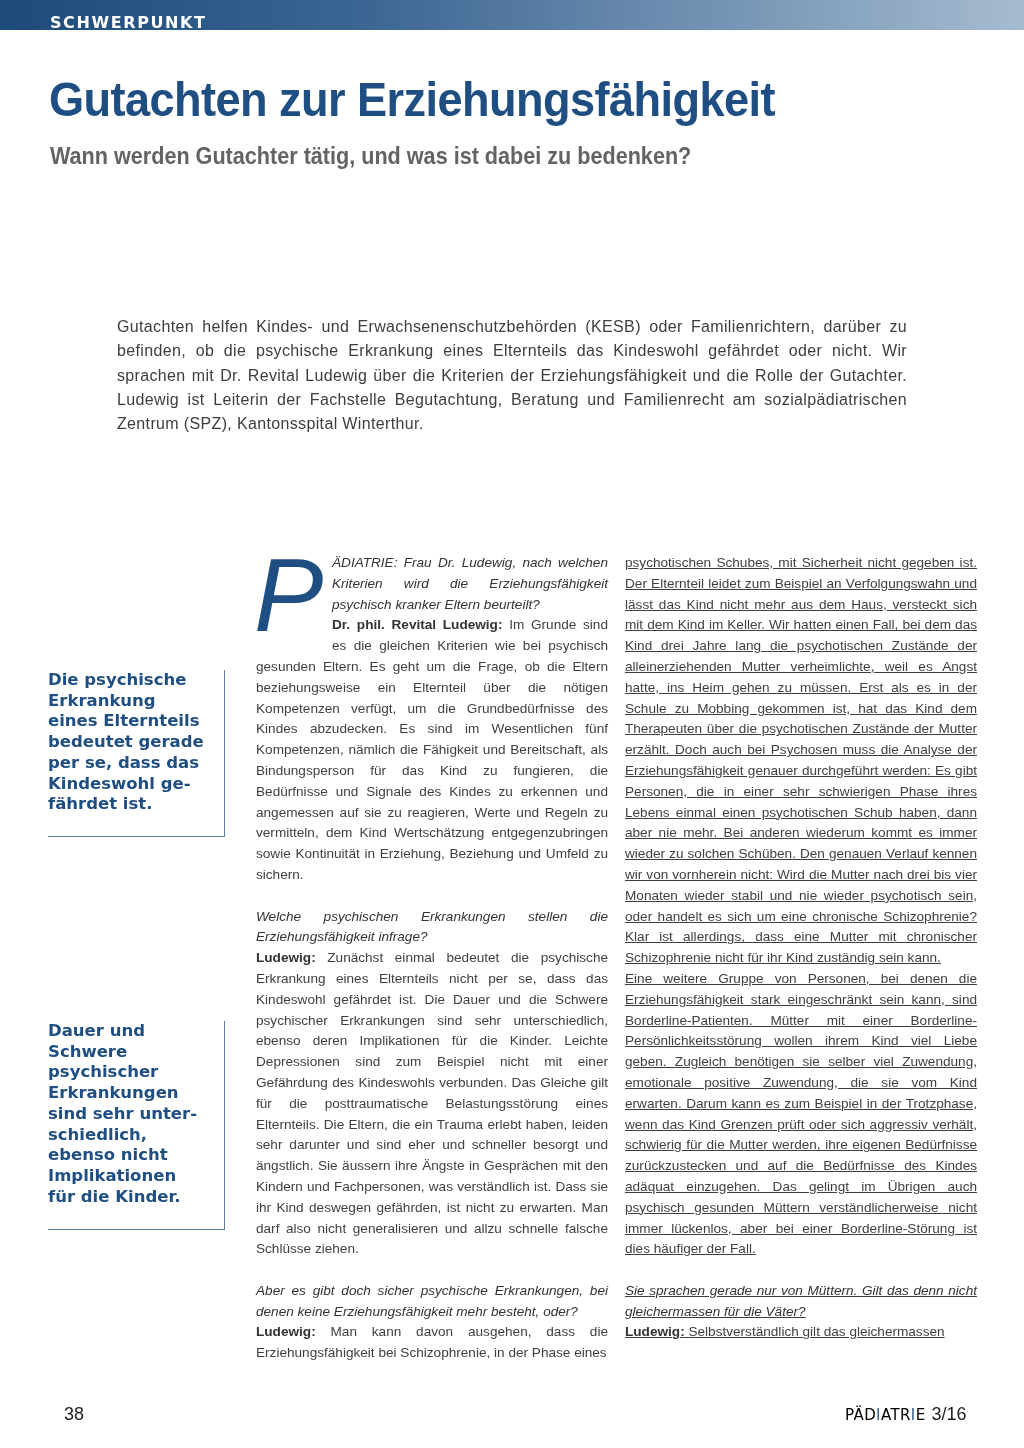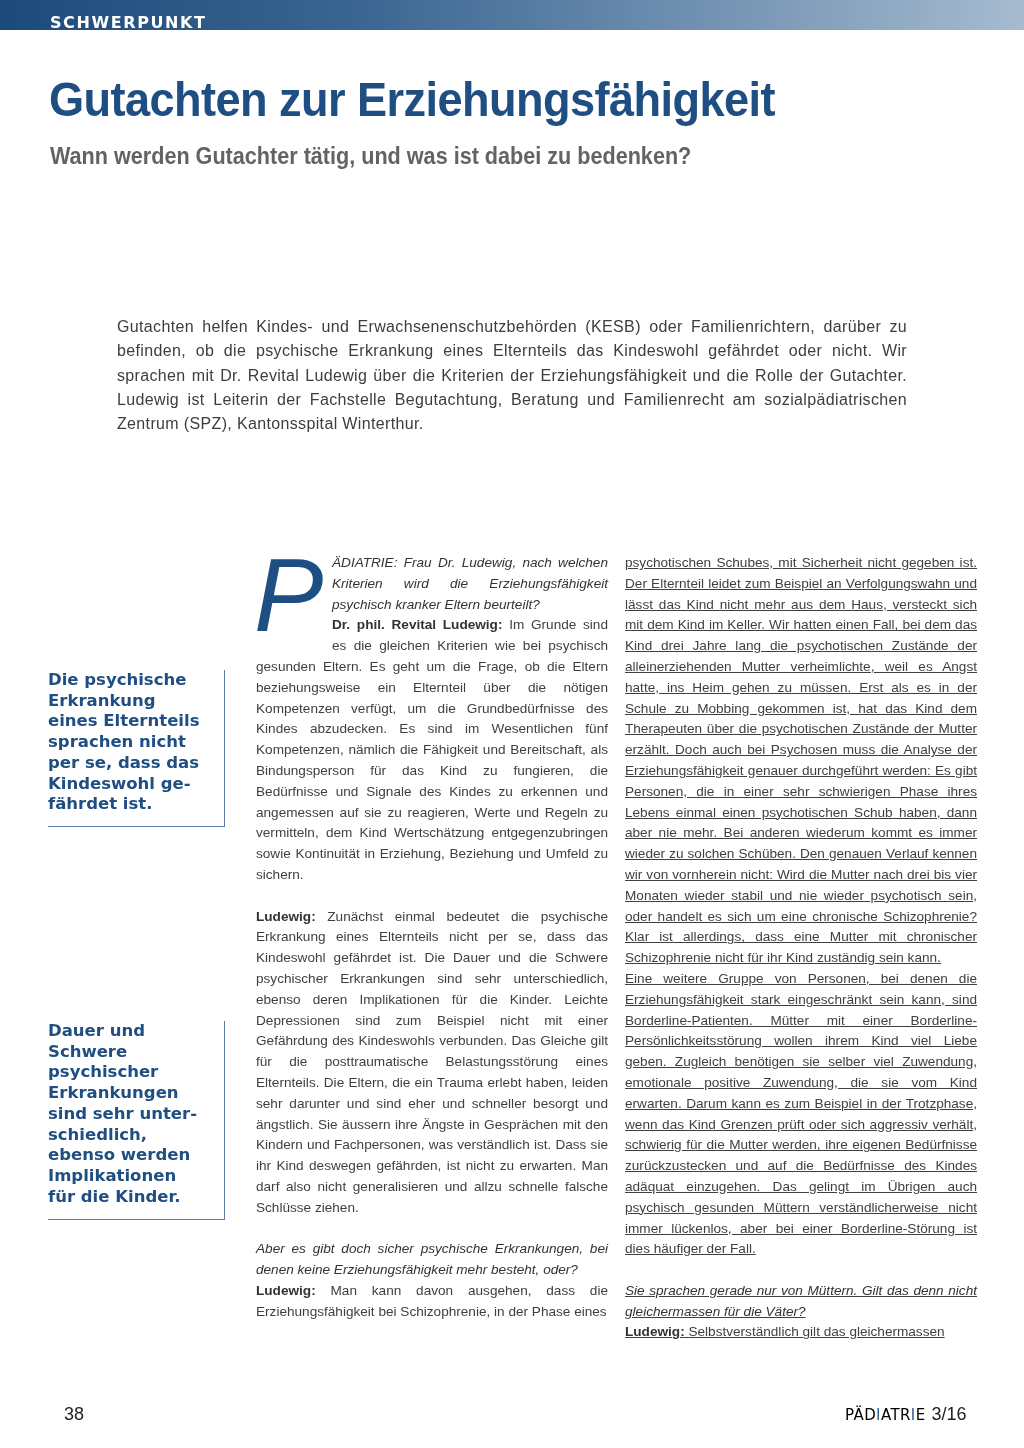--- a/index.html
+++ b/index.html
@@ -32,21 +32,21 @@
   .lead {
     position: absolute; left: 117px; top: 315px; width: 790px; margin: 0;
     font-family: "Liberation Sans", sans-serif; font-size: 16px; line-height: 24.3px;
     color: #3d3d3d; text-align: justify; letter-spacing: 0.35px;
   }
 
   .pullquote {
     position: absolute; left: 48px; width: 176px;
     border-right: 1px solid #5b7fa6; border-bottom: 1px solid #5b7fa6;
     font-family: "DejaVu Sans", sans-serif; font-weight: bold; font-size: 16.5px;
-    line-height: 20.7px; color: #1e4e82; padding-bottom: 6px;
+    line-height: 20.7px; color: #1e4e82; padding-bottom: 16px;
   }
   .pullquote span { display: block; white-space: nowrap; }
   .pq1 { top: 670px; height: 150px; }
   .pq2 { top: 1021px; height: 192px; }
 
   .col {
     position: absolute; top: 553px; width: 352px;
     font-family: "Liberation Sans", sans-serif; font-size: 13.6px; line-height: 20.8px;
     color: #3f3f3f;
   }
@@ -84,43 +84,44 @@
 
 <h1 class="title">Gutachten zur Erziehungsfähigkeit</h1>
 <h2 class="subtitle">Wann werden Gutachter tätig, und was ist dabei zu bedenken?</h2>
 
 <p class="lead">Gutachten helfen Kindes- und Erwachsenenschutzbehörden (KESB) oder Familienrichtern, darüber zu befinden, ob die psychische Erkrankung eines Elternteils das Kindeswohl gefährdet oder nicht. Wir sprachen mit Dr. Revital Ludewig über die Kriterien der Erziehungsfähigkeit und die Rolle der Gutachter. Ludewig ist Leiterin der Fachstelle Begutachtung, Beratung und Familienrecht am sozialpädiatrischen Zentrum (SPZ), Kantonsspital Winterthur.</p>
 
 <div class="pullquote pq1">
   <span>Die psychische</span>
   <span>Erkrankung</span>
   <span>eines Elternteils</span>
-  <span>sprachen nicht</span>
+  <span>bedeutet gerade</span>
   <span>per se, dass das</span>
   <span>Kindeswohl ge-</span>
   <span>fährdet ist.</span>
 </div>
 
 <div class="pullquote pq2">
   <span>Dauer und</span>
   <span>Schwere</span>
   <span>psychischer</span>
   <span>Erkrankungen</span>
   <span>sind sehr unter-</span>
   <span>schiedlich,</span>
-  <span>ebenso werden</span>
+  <span>ebenso nicht</span>
   <span>Implikationen</span>
   <span>für die Kinder.</span>
 </div>
 
 <div class="col col1">
   <span class="dropcap">P</span>
   <p class="q">ÄDIATRIE: Frau Dr. Ludewig, nach welchen Kriterien wird die Erziehungsfähigkeit psychisch kranker Eltern beurteilt?</p>
   <p><span class="spk">Dr. phil. Revital Ludewig:</span> <span>Im Grunde sind es die gleichen Kriterien wie bei psychisch gesunden Eltern. Es geht um die Frage, ob die Eltern beziehungsweise ein Elternteil über die nötigen Kompetenzen verfügt, um die Grundbedürfnisse des Kindes abzudecken. Es sind im Wesentlichen fünf Kompetenzen, nämlich die Fähigkeit und Bereitschaft, als Bindungsperson für das Kind zu fungieren, die Bedürfnisse und Signale des Kindes zu erkennen und angemessen auf sie zu reagieren, Werte und Regeln zu vermitteln, dem Kind Wertschätzung entgegenzubringen sowie Kontinuität in Erziehung, Beziehung und Umfeld zu sichern.</span></p>
   <div class="gap"></div>
+  <p class="q">Welche psychischen Erkrankungen stellen die Erziehungsfähigkeit infrage?</p>
   <p><span class="spk">Ludewig:</span> <span>Zunächst einmal bedeutet die psychische Erkrankung eines Elternteils nicht per se, dass das Kindeswohl gefährdet ist. Die Dauer und die Schwere psychischer Erkrankungen sind sehr unterschiedlich, ebenso deren Implikationen für die Kinder. Leichte Depressionen sind zum Beispiel nicht mit einer Gefährdung des Kindeswohls verbunden. Das Gleiche gilt für die posttraumatische Belastungsstörung eines Elternteils. Die Eltern, die ein Trauma erlebt haben, leiden sehr darunter und sind eher und schneller besorgt und ängstlich. Sie äussern ihre Ängste in Gesprächen mit den Kindern und Fachpersonen, was verständlich ist. Dass sie ihr Kind deswegen gefährden, ist nicht zu erwarten. Man darf also nicht generalisieren und allzu schnelle falsche Schlüsse ziehen.</span></p>
   <div class="gap"></div>
   <p class="q">Aber es gibt doch sicher psychische Erkrankungen, bei denen keine Erziehungsfähigkeit mehr besteht, oder?</p>
   <p><span class="spk">Ludewig:</span> <span>Man kann davon ausgehen, dass die Erziehungsfähigkeit bei Schizophrenie, in der Phase eines</span></p>
 </div>
 
 <div class="col col2">
   <p>psychotischen Schubes, mit Sicherheit nicht gegeben ist. Der Elternteil leidet zum Beispiel an Verfolgungswahn und lässt das Kind nicht mehr aus dem Haus, versteckt sich mit dem Kind im Keller. Wir hatten einen Fall, bei dem das Kind drei Jahre lang die psychotischen Zustände der alleinerziehenden Mutter verheimlichte, weil es Angst hatte, ins Heim gehen zu müssen. Erst als es in der Schule zu Mobbing gekommen ist, hat das Kind dem Therapeuten über die psychotischen Zustände der Mutter erzählt. Doch auch bei Psychosen muss die Analyse der Erziehungsfähigkeit genauer durchgeführt werden: Es gibt Personen, die in einer sehr schwierigen Phase ihres Lebens einmal einen psychotischen Schub haben, dann aber nie mehr. Bei anderen wiederum kommt es immer wieder zu solchen Schüben. Den genauen Verlauf kennen wir von vornherein nicht: Wird die Mutter nach drei bis vier Monaten wieder stabil und nie wieder psychotisch sein, oder handelt es sich um eine chronische Schizophrenie? Klar ist allerdings, dass eine Mutter mit chronischer Schizophrenie nicht für ihr Kind zuständig sein kann.</p>
   <p>Eine weitere Gruppe von Personen, bei denen die Erziehungsfähigkeit stark eingeschränkt sein kann, sind Borderline-Patienten. Mütter mit einer Borderline-Persönlichkeitsstörung wollen ihrem Kind viel Liebe geben. Zugleich benötigen sie selber viel Zuwendung, emotionale positive Zuwendung, die sie vom Kind erwarten. Darum kann es zum Beispiel in der Trotzphase, wenn das Kind Grenzen prüft oder sich aggressiv verhält, schwierig für die Mutter werden, ihre eigenen Bedürfnisse zurückzustecken und auf die Bedürfnisse des Kindes adäquat einzugehen. Das gelingt im Übrigen auch psychisch gesunden Müttern verständlicherweise nicht immer lückenlos, aber bei einer Borderline-Störung ist dies häufiger der Fall.</p>
   <div class="gap"></div>

